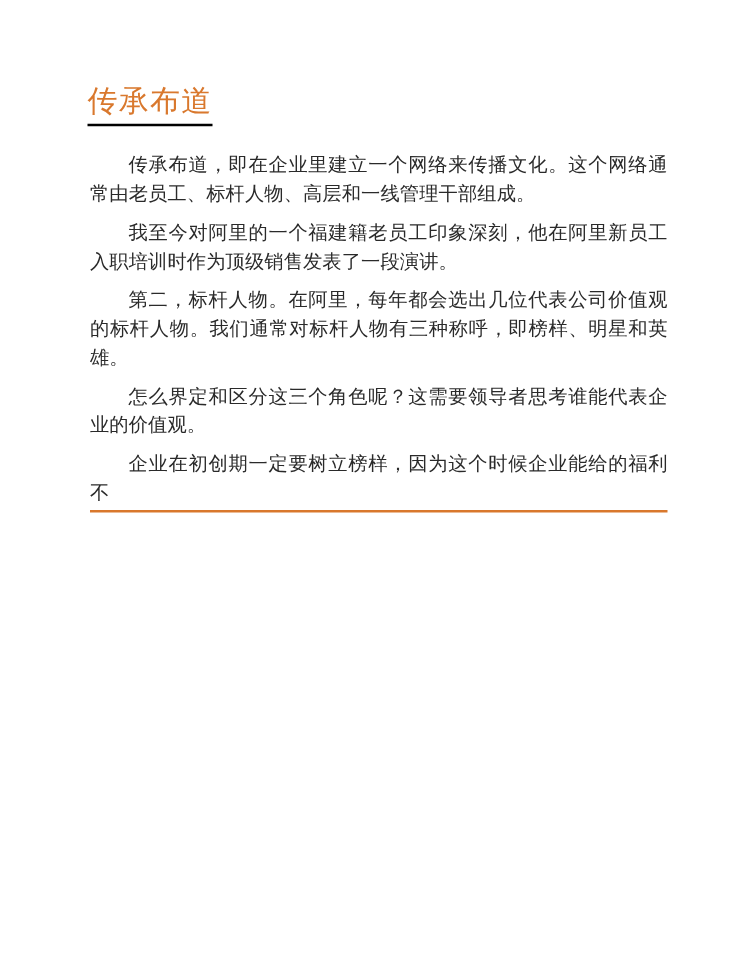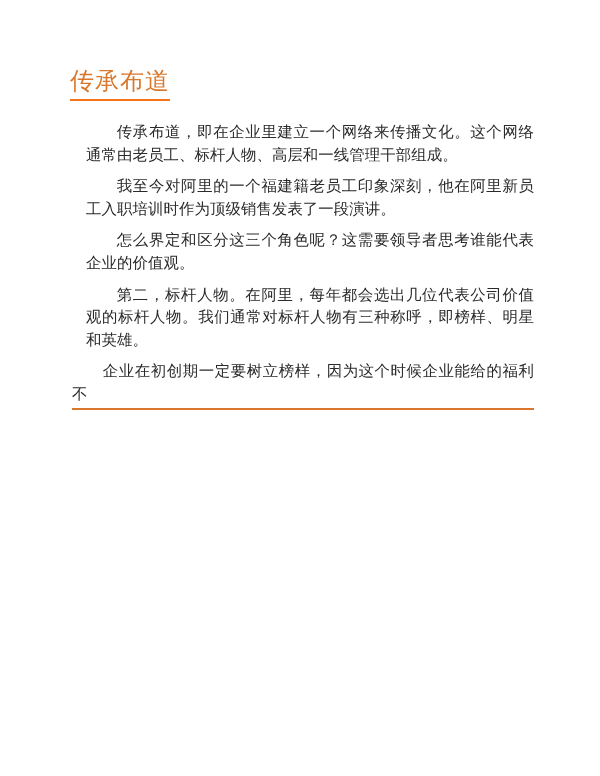--- a/index.html
+++ b/index.html
@@ -21,43 +21,43 @@
       top: 66px;
       width: 462px;
     }
     .title {
       display: inline-block;
       font-size: 24px;
       color: #d9782d;
       letter-spacing: 1px;
       line-height: 30px;
       padding-bottom: 3px;
-      border-bottom: 2px solid #f97316;
+      border-bottom: 2px solid #000000;
       margin: 0 0 20px -2px;
       font-weight: normal;
     }
     .para {
       font-size: 15.4px;
       line-height: 22.6px;
       text-indent: 2em;
-      margin: 0 0 9px 14px;
+      margin: 0 0 9px 0;
       text-align: justify;
       letter-spacing: 0.1px;
     }
     .para.underlined {
       display: inline-block;
       border-bottom: 2px solid #d9782d;
       padding-bottom: 2px;
       margin-left: 0;
     }
   </style>
 </head>
 <body>
 
 <div class="page">
   <h1 class="title">传承布道</h1>
 
   <p class="para">传承布道，即在企业里建立一个网络来传播文化。这个网络通常由老员工、标杆人物、高层和一线管理干部组成。</p>
   <p class="para">我至今对阿里的一个福建籍老员工印象深刻，他在阿里新员工入职培训时作为顶级销售发表了一段演讲。</p>
+  <p class="para">第二，标杆人物。在阿里，每年都会选出几位代表公司价值观的标杆人物。我们通常对标杆人物有三种称呼，即榜样、明星和英雄。</p>
   <p class="para">怎么界定和区分这三个角色呢？这需要领导者思考谁能代表企业的价值观。</p>
-  <p class="para">第二，标杆人物。在阿里，每年都会选出几位代表公司价值观的标杆人物。我们通常对标杆人物有三种称呼，即榜样、明星和英雄。</p>
   <p class="para underlined">企业在初创期一定要树立榜样，因为这个时候企业能给的福利不</p>
 </div>
 
 </body></html>

